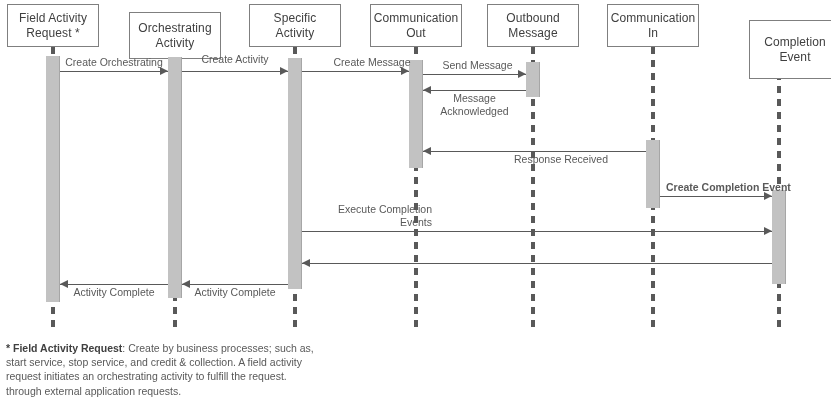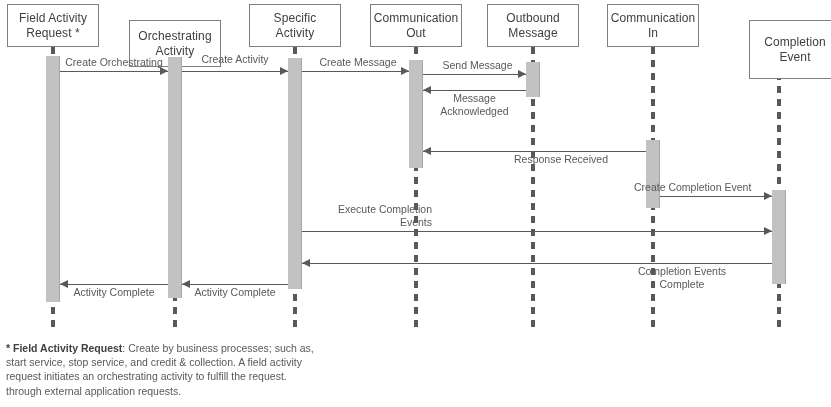--- a/index.html
+++ b/index.html
@@ -109,21 +109,21 @@
 </head>
 <body>
 
 <div id="diagram">
     <div class="lifeline-spine" style="left: 51px; top: 47px; height: 285px;"></div>
     <div class="lifeline-head" style="left: 7px; top: 4px; width: 92px; height: 43px;">
       <span style="white-space: pre-line;">Field Activity
 Request *</span>
     </div>
     <div class="lifeline-spine" style="left: 173px; top: 47px; height: 285px;"></div>
-    <div class="lifeline-head" style="left: 129px; top: 20px; width: 92px; height: 47px;">
+    <div class="lifeline-head" style="left: 129px; top: 12px; width: 92px; height: 47px;">
       <span style="white-space: pre-line;">Orchestrating
 Activity</span>
     </div>
     <div class="lifeline-spine" style="left: 293px; top: 47px; height: 285px;"></div>
     <div class="lifeline-head" style="left: 249px; top: 4px; width: 92px; height: 43px;">
       <span style="white-space: pre-line;">Specific
 Activity</span>
     </div>
     <div class="lifeline-spine" style="left: 414px; top: 47px; height: 285px;"></div>
     <div class="lifeline-head" style="left: 370px; top: 4px; width: 92px; height: 43px;">
@@ -153,42 +153,40 @@
     <div class="activation" style="left: 646px; top: 140px; height: 68px;"></div>
     <div class="activation" style="left: 772px; top: 190px; height: 94px;"></div>
     <div class="msg-line" style="left: 60px; top: 71px; width: 108px;"></div>
     <div class="arrow-head right" style="top: 67px; left: 160px;"></div>
     <div class="msg-label center" style="top: 55.5px; left: 49px; width: 130px;">Create Orchestrating</div>
     <div class="msg-line" style="left: 182px; top: 71px; width: 106px;"></div>
     <div class="arrow-head right" style="top: 67px; left: 280px;"></div>
     <div class="msg-label center" style="top: 53px; left: 170px; width: 130px;">Create Activity</div>
     <div class="msg-line" style="left: 302px; top: 71px; width: 107px;"></div>
     <div class="arrow-head right" style="top: 67px; left: 401px;"></div>
-    <div class="msg-label center" style="top: 55.5px; left: 293px; width: 130px;">Create Message</div>
+    <div class="msg-label center" style="top: 55.5px; left: 307px; width: 130px;">Create Message</div>
     <div class="msg-line" style="left: 423px; top: 74px; width: 103px;"></div>
     <div class="arrow-head right" style="top: 70px; left: 518px;"></div>
     <div class="msg-label center" style="top: 58.5px; left: 409.5px; width: 136px;">Send Message</div>
     <div class="msg-line" style="left: 423px; top: 90px; width: 103px;"></div>
     <div class="arrow-head left" style="top: 86px; left: 423px;"></div>
     <div class="msg-label center" style="top: 92px; left: 409.5px; width: 130px;">Message
 Acknowledged</div>
     <div class="msg-line" style="left: 423px; top: 151px; width: 223px;"></div>
     <div class="arrow-head left" style="top: 147px; left: 423px;"></div>
     <div class="msg-label center" style="top: 153px; left: 496px; width: 130px;">Response Received</div>
     <div class="msg-line" style="left: 660px; top: 196px; width: 112px;"></div>
     <div class="arrow-head right" style="top: 192px; left: 764px;"></div>
-    <div class="msg-label left" style="top: 180.5px; left: 634px; width: 130px;">Create Completion Event</div>
+    <div class="msg-label left" style="top: 180.5px; left: 666px; width: 130px; font-weight: bold;">Create Completion Event</div>
     <div class="msg-line" style="left: 302px; top: 231px; width: 470px;"></div>
     <div class="arrow-head right" style="top: 227px; left: 764px;"></div>
     <div class="msg-label right" style="top: 203px; left: 312px; width: 120px;">Execute Completion
 Events</div>
     <div class="msg-line" style="left: 302px; top: 263px; width: 470px;"></div>
     <div class="arrow-head left" style="top: 259px; left: 302px;"></div>
-    <div class="msg-label center" style="top: 265px; left: 617px; width: 130px;">Completion Events
-Complete</div>
     <div class="msg-line" style="left: 182px; top: 284px; width: 106px;"></div>
     <div class="arrow-head left" style="top: 280px; left: 182px;"></div>
     <div class="msg-label center" style="top: 286px; left: 170px; width: 130px;">Activity Complete</div>
     <div class="msg-line" style="left: 60px; top: 284px; width: 108px;"></div>
     <div class="arrow-head left" style="top: 280px; left: 60px;"></div>
     <div class="msg-label center" style="top: 286px; left: 49px; width: 130px;">Activity Complete</div>
   </div>
 
 <div id="footnote">
   <span class="fn-line"><b><span>*</span> <span>Field Activity Request</span></b><span>: Create by business processes; such as,</span></span>

